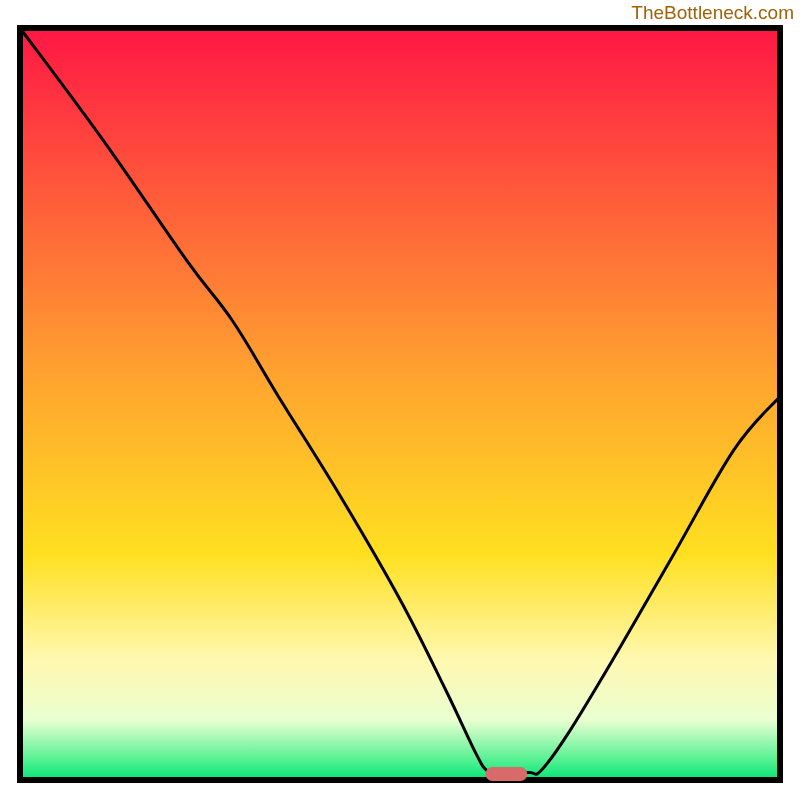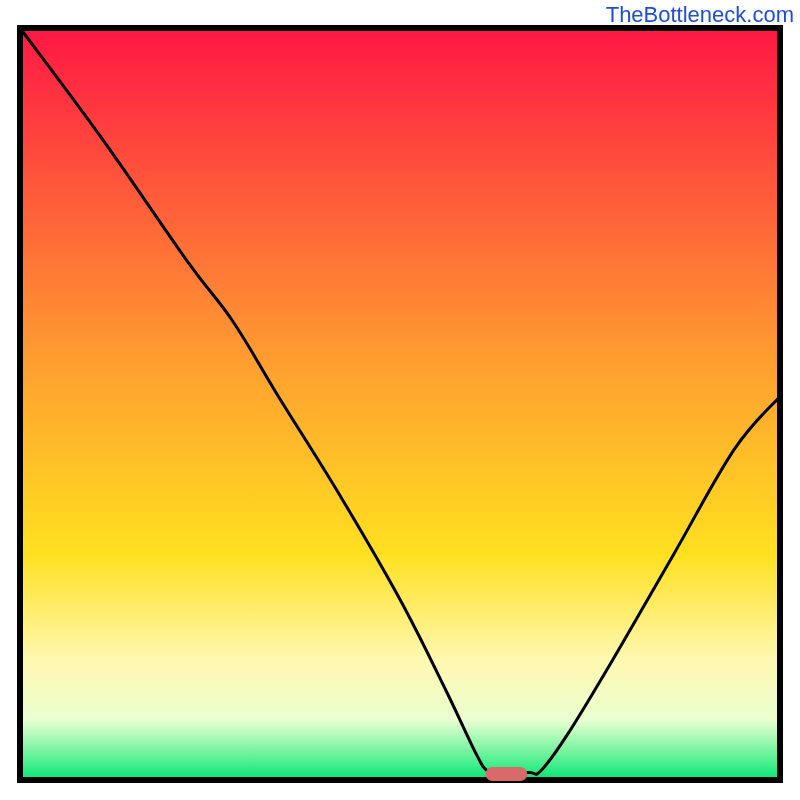--- a/index.html
+++ b/index.html
@@ -13,22 +13,22 @@
   .container {
     position: relative;
     width: 800px;
     height: 800px;
   }
   .watermark {
     position: absolute;
     top: 2px;
     right: 6px;
     font-family: Arial, Helvetica, sans-serif;
-    font-size: 22px;
-    color: #1d4ed8;
+    font-size: 19px;
+    color: #a16207;
     font-weight: 500;
     z-index: 5;
   }
   svg {
     display: block;
   }
 </style>
 </head>
 <body>
 

